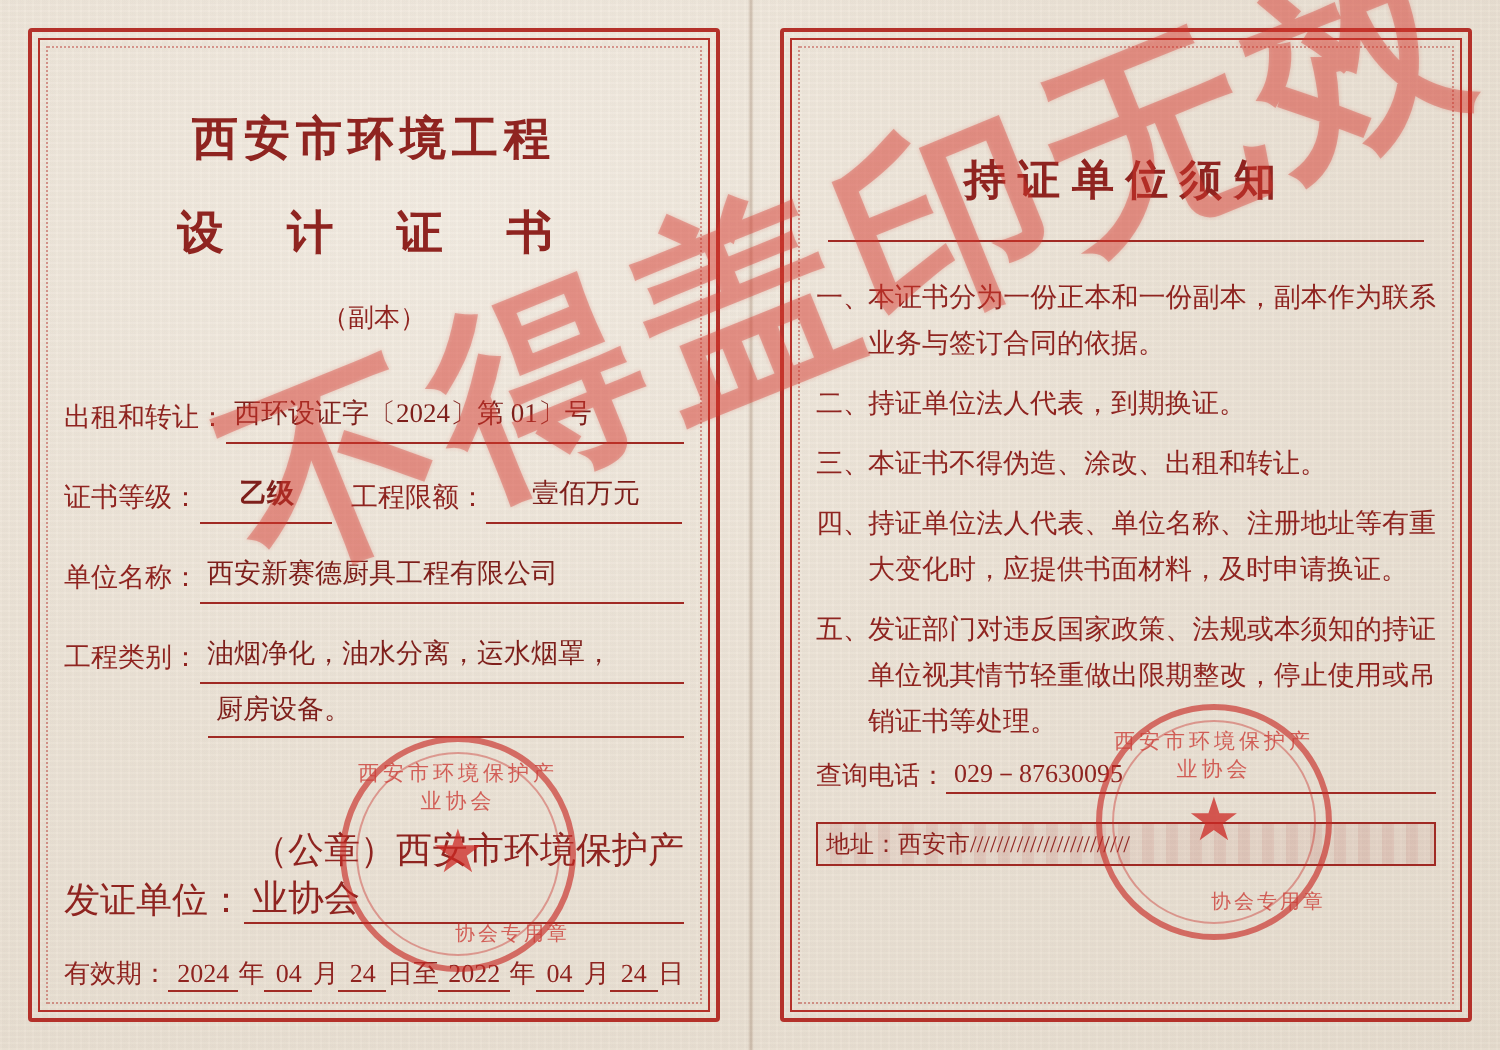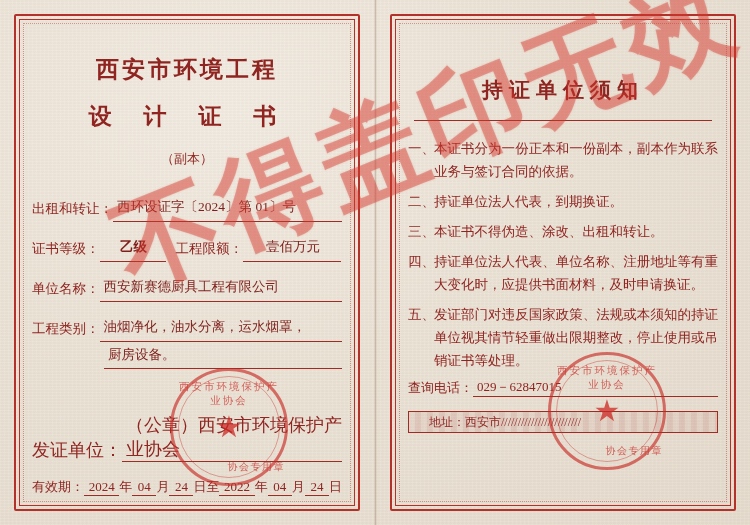--- a/index.html
+++ b/index.html
@@ -105,21 +105,21 @@
   .note .num{flex:0 0 auto;width:26px;}
   .note .txt{flex:1 1 auto;text-align:justify;}
   .contact{
     position:absolute;left:18px;right:18px;bottom:78px;
     font-size:13px;color:#8f2420;
   }
   .contact .line{display:flex;align-items:flex-end;}
   .contact .val{flex:1;border-bottom:1px solid #a02a24;padding-left:4px;}
   .addr{
     margin-top:14px;border:1px solid #a02a24;height:20px;
-    display:flex;align-items:center;padding:0 20px;font-size:12px;
+    display:flex;align-items:center;padding:0 4px;font-size:12px;
     background:repeating-linear-gradient(90deg, rgba(160,42,36,0.06) 0 6px, rgba(160,42,36,0.14) 6px 12px);
     overflow:hidden;white-space:nowrap;
   }
   
   .stamp{
     position:absolute;width:112px;height:112px;border-radius:50%;
     border:3px solid rgba(200,40,35,0.72);
     color:rgba(200,40,35,0.8);
     opacity:0.88;
   }
@@ -244,21 +244,21 @@
         </div>
         <div class="note">
           <span class="num">五、</span>
           <span class="txt">发证部门对违反国家政策、法规或本须知的持证单位视其情节轻重做出限期整改，停止使用或吊销证书等处理。</span>
         </div>
       </div>
     </div>
     <div class="contact">
       <div class="line">
         <span>查询电话：</span>
-        <span class="val">029－62847015</span>
+        <span class="val">029－87630095</span>
       </div>
       <div class="addr">
         <span>地址：西安市////////////////////////</span>
       </div>
     </div>
   </div>
 
   <div class="stamp left-stamp">
     <div class="ring"></div>
     <div class="arc">西安市环境保护产业协会</div>

